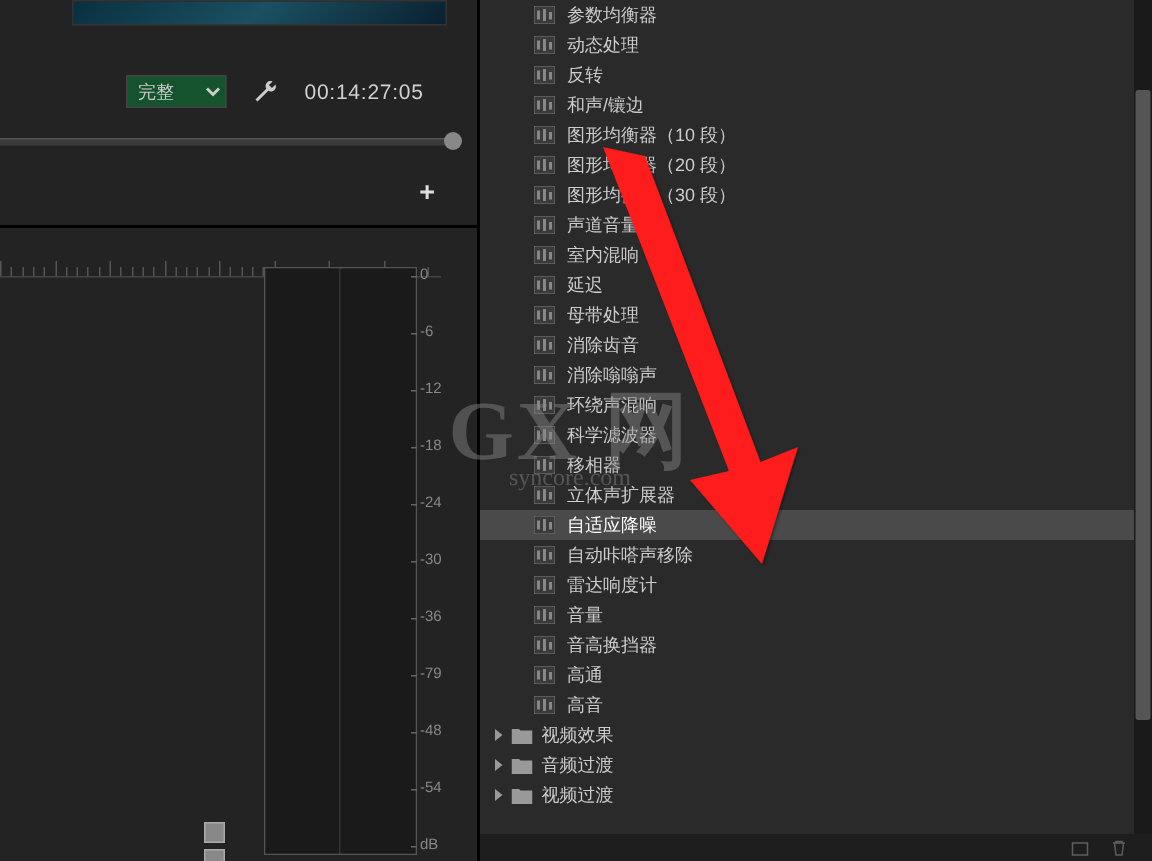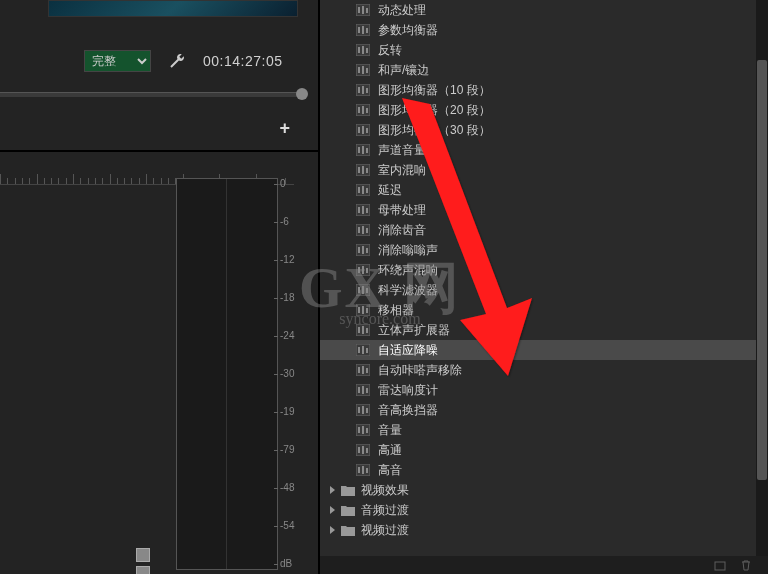--- a/index.html
+++ b/index.html
@@ -122,21 +122,21 @@
           <div class="scale-lbl" style="top: 38px;">-6</div>
           <div class="scale-tick" style="top: 44px;"></div>
           <div class="scale-lbl" style="top: 76px;">-12</div>
           <div class="scale-tick" style="top: 82px;"></div>
           <div class="scale-lbl" style="top: 114px;">-18</div>
           <div class="scale-tick" style="top: 120px;"></div>
           <div class="scale-lbl" style="top: 152px;">-24</div>
           <div class="scale-tick" style="top: 158px;"></div>
           <div class="scale-lbl" style="top: 190px;">-30</div>
           <div class="scale-tick" style="top: 196px;"></div>
-          <div class="scale-lbl" style="top: 228px;">-19</div>
+          <div class="scale-lbl" style="top: 228px;">-36</div>
           <div class="scale-tick" style="top: 234px;"></div>
           <div class="scale-lbl" style="top: 266px;">-79</div>
           <div class="scale-tick" style="top: 272px;"></div>
           <div class="scale-lbl" style="top: 304px;">-48</div>
           <div class="scale-tick" style="top: 310px;"></div>
           <div class="scale-lbl" style="top: 342px;">-54</div>
           <div class="scale-tick" style="top: 348px;"></div>
           <div class="scale-lbl" style="top: 380px; text-align: right;">dB</div>
           <div class="scale-tick" style="top: 386px;"></div>
         </div>
@@ -149,38 +149,38 @@
 
   <div class="right-panel">
     <div class="fx-list" id="fx-list">
         <div class="fx-item">
           <svg class="fx-icon" viewBox="0 0 14 12">
             <rect x="0" y="0" width="14" height="12" rx="1" fill="#3a3a3a" stroke="#666"></rect>
             <rect x="2" y="3" width="2" height="6" fill="#888"></rect>
             <rect x="6" y="2" width="2" height="8" fill="#888"></rect>
             <rect x="10" y="4" width="2" height="5" fill="#888"></rect>
           </svg>
+          <span>参数均衡器</span>
+        </div>
+        <div class="fx-item">
+          <svg class="fx-icon" viewBox="0 0 14 12">
+            <rect x="0" y="0" width="14" height="12" rx="1" fill="#3a3a3a" stroke="#666"></rect>
+            <rect x="2" y="3" width="2" height="6" fill="#888"></rect>
+            <rect x="6" y="2" width="2" height="8" fill="#888"></rect>
+            <rect x="10" y="4" width="2" height="5" fill="#888"></rect>
+          </svg>
           <span>动态处理</span>
         </div>
         <div class="fx-item">
           <svg class="fx-icon" viewBox="0 0 14 12">
             <rect x="0" y="0" width="14" height="12" rx="1" fill="#3a3a3a" stroke="#666"></rect>
             <rect x="2" y="3" width="2" height="6" fill="#888"></rect>
             <rect x="6" y="2" width="2" height="8" fill="#888"></rect>
             <rect x="10" y="4" width="2" height="5" fill="#888"></rect>
           </svg>
-          <span>参数均衡器</span>
-        </div>
-        <div class="fx-item">
-          <svg class="fx-icon" viewBox="0 0 14 12">
-            <rect x="0" y="0" width="14" height="12" rx="1" fill="#3a3a3a" stroke="#666"></rect>
-            <rect x="2" y="3" width="2" height="6" fill="#888"></rect>
-            <rect x="6" y="2" width="2" height="8" fill="#888"></rect>
-            <rect x="10" y="4" width="2" height="5" fill="#888"></rect>
-          </svg>
           <span>反转</span>
         </div>
         <div class="fx-item">
           <svg class="fx-icon" viewBox="0 0 14 12">
             <rect x="0" y="0" width="14" height="12" rx="1" fill="#3a3a3a" stroke="#666"></rect>
             <rect x="2" y="3" width="2" height="6" fill="#888"></rect>
             <rect x="6" y="2" width="2" height="8" fill="#888"></rect>
             <rect x="10" y="4" width="2" height="5" fill="#888"></rect>
           </svg>
           <span>和声/镶边</span>
@@ -329,30 +329,30 @@
           </svg>
           <span>雷达响度计</span>
         </div>
         <div class="fx-item">
           <svg class="fx-icon" viewBox="0 0 14 12">
             <rect x="0" y="0" width="14" height="12" rx="1" fill="#3a3a3a" stroke="#666"></rect>
             <rect x="2" y="3" width="2" height="6" fill="#888"></rect>
             <rect x="6" y="2" width="2" height="8" fill="#888"></rect>
             <rect x="10" y="4" width="2" height="5" fill="#888"></rect>
           </svg>
+          <span>音量</span>
+        </div>
+        <div class="fx-item">
+          <svg class="fx-icon" viewBox="0 0 14 12">
+            <rect x="0" y="0" width="14" height="12" rx="1" fill="#3a3a3a" stroke="#666"></rect>
+            <rect x="2" y="3" width="2" height="6" fill="#888"></rect>
+            <rect x="6" y="2" width="2" height="8" fill="#888"></rect>
+            <rect x="10" y="4" width="2" height="5" fill="#888"></rect>
+          </svg>
           <span>音高换挡器</span>
-        </div>
-        <div class="fx-item">
-          <svg class="fx-icon" viewBox="0 0 14 12">
-            <rect x="0" y="0" width="14" height="12" rx="1" fill="#3a3a3a" stroke="#666"></rect>
-            <rect x="2" y="3" width="2" height="6" fill="#888"></rect>
-            <rect x="6" y="2" width="2" height="8" fill="#888"></rect>
-            <rect x="10" y="4" width="2" height="5" fill="#888"></rect>
-          </svg>
-          <span>音量</span>
         </div>
         <div class="fx-item">
           <svg class="fx-icon" viewBox="0 0 14 12">
             <rect x="0" y="0" width="14" height="12" rx="1" fill="#3a3a3a" stroke="#666"></rect>
             <rect x="2" y="3" width="2" height="6" fill="#888"></rect>
             <rect x="6" y="2" width="2" height="8" fill="#888"></rect>
             <rect x="10" y="4" width="2" height="5" fill="#888"></rect>
           </svg>
           <span>高通</span>
         </div>

